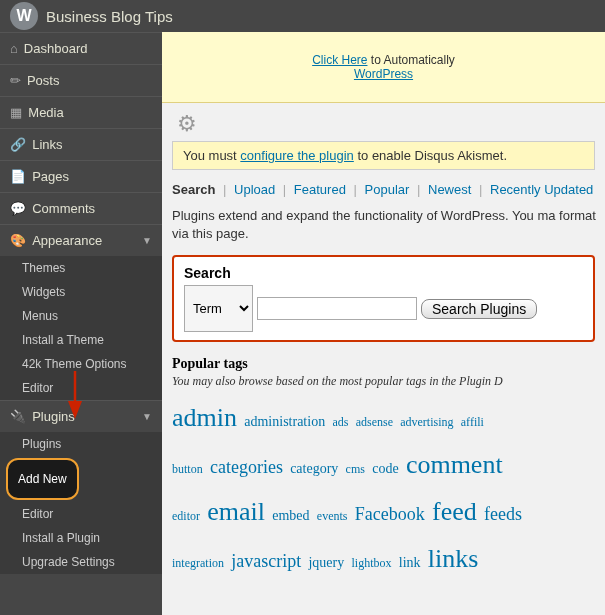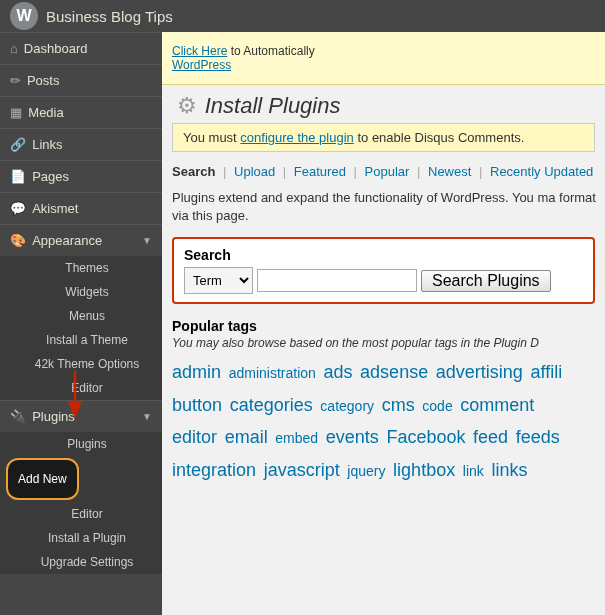--- a/index.html
+++ b/index.html
@@ -68,21 +68,20 @@
       font-size: 13px;
     }
     .sidebar-sub {
       background: #3a3a3a;
     }
     .sidebar-sub-item {
       padding: 5px 10px 5px 22px;
       color: #ccc;
       cursor: pointer;
       font-size: 12px;
-      text-align: center;
     }
     .sidebar-sub-item.active {
       background: #1a1a1a;
       color: white;
       border-radius: 12px;
       margin: 2px 6px;
       padding: 12px 10px;
       border: 2px solid #f0a030;
     }
     .sidebar-item.has-arrow {
@@ -102,25 +101,25 @@
     #main {
       flex: 1;
       background: #f1f1f1;
       overflow-y: auto;
       padding: 0;
     }
 
     
     #notice-bar {
       background: #fffbcc;
-      padding: 12px 10px;
+      padding: 21px 10px;
       font-size: 12px;
       color: #333;
       border-bottom: 1px solid #e0d080;
-      text-align: left;
+      text-align: center;
     }
     #notice-bar a {
       color: #0073aa;
       text-decoration: underline;
     }
 
     
     #page-header {
       padding: 8px 15px 4px 15px;
       display: flex;
@@ -199,66 +198,67 @@
       color: #333;
       margin-bottom: 8px;
     }
     #search-box .search-row {
       display: flex;
       align-items: center;
       gap: 4px;
     }
     #search-box .term-select {
       border: 1px solid #aaa;
-      padding: 4px 4px;
+      padding: 14px 4px;
       background: #f5f5f5;
       font-size: 13px;
     }
     #search-box .search-input {
       border: 1px solid #aaa;
       padding: 3px 6px;
       width: 160px;
       font-size: 13px;
     }
     #search-box .search-btn {
       border: 1px solid #888;
       background: linear-gradient(to bottom, #fefefe, #e0e0e0);
       padding: 1px 10px;
       cursor: pointer;
-      font-size: 16px;
-      border-radius: 2px;
+      font-size: 14px;
+      border-radius: 8px;
     }
 
     
     #popular-tags {
       padding: 4px 10px 6px 10px;
+      font-family: Liberation Serif, serif;
     }
     #popular-tags h3 {
       font-size: 14px;
       font-weight: bold;
       margin-bottom: 2px;
     }
     #popular-tags .tags-hint {
       font-style: italic;
       font-size: 12px;
       color: #333;
       margin-bottom: 6px;
     }
     #popular-tags .tags-container {
       line-height: 1.8;
     }
     #popular-tags .tags-container a {
       color: #0073aa;
       text-decoration: none;
       margin-right: 4px;
     }
-    .tag-xl { font-size: 18px; }
+    .tag-xl { font-size: 26px; }
     .tag-lg { font-size: 18px; }
     .tag-md { font-size: 14px; }
-    .tag-sm { font-size: 18px; }
+    .tag-sm { font-size: 12px; }
 
     
     .encircled {
       border: 2px solid #cc3300;
       border-radius: 12px;
       display: inline-block;
     }
   </style>
 </head>
 <body>
@@ -303,21 +303,21 @@
     <div class="sidebar-section">
       <div class="sidebar-item">
         <span class="icon">📄</span>
         <span>Pages</span>
       </div>
     </div>
 
     <div class="sidebar-section">
       <div class="sidebar-item">
         <span class="icon">💬</span>
-        <span>Akismet</span>
+        <span>Comments</span>
       </div>
     </div>
 
     <div class="sidebar-section">
       <div class="sidebar-item has-arrow">
         <div class="left-part">
           <span class="icon">🎨</span>
           <span>Appearance</span>
         </div>
         <span class="arrow-down">▼</span>
@@ -359,25 +359,24 @@
   <div id="main">
 
     <div id="notice-bar">
       <a href="#">Click Here</a><span> to Automatically</span>
       <br>
       <a href="#">WordPress</a>
     </div>
 
     <div id="page-header">
       <span class="plug-icon">⚙</span>
-      <h2>Install Plugins</h2>
     </div>
 
     <div id="config-notice">
-      <span>You must </span><a href="#">configure the plugin</a><span> to enable Disqus Comments.</span>
+      <span>You must </span><a href="#">configure the plugin</a><span> to enable Disqus Akismet.</span>
     </div>
 
     <div id="sub-nav">
       <a class="active-nav" href="#">Search</a>
       <span class="sep">|</span>
       <a href="#">Upload</a>
       <span class="sep">|</span>
       <a href="#">Featured</a>
       <span class="sep">|</span>
       <a href="#">Popular</a>

